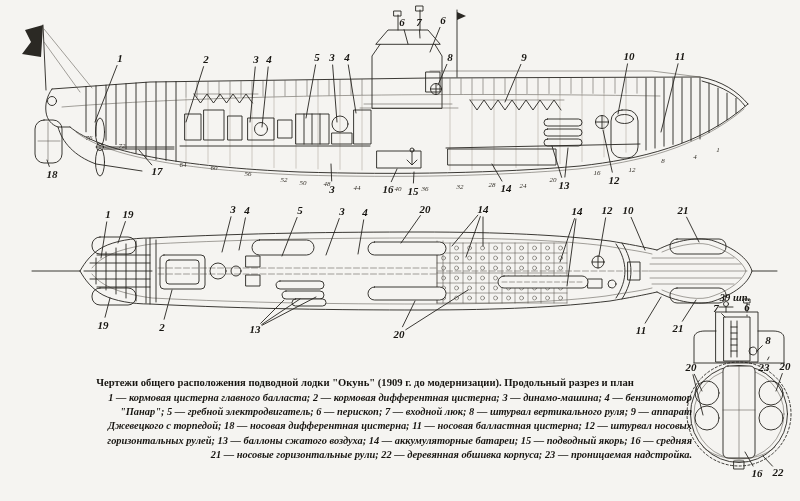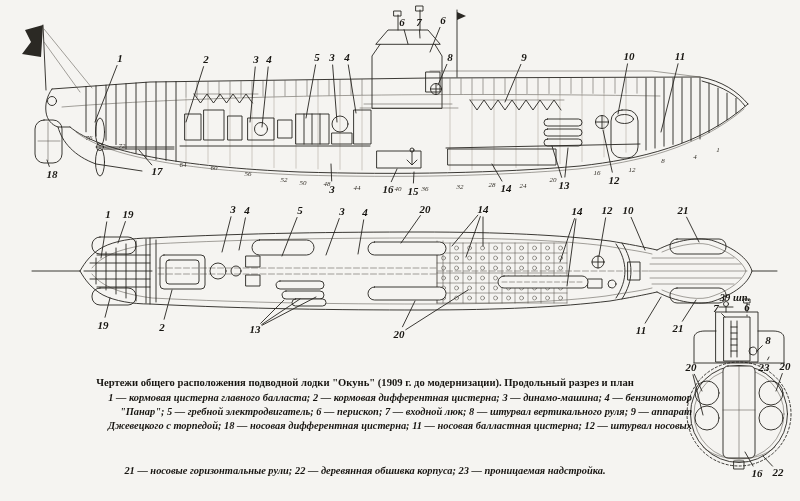--- a/index.html
+++ b/index.html
@@ -14,21 +14,21 @@
   svg .dark{fill:#2b2924;stroke:none;}
   svg .bg{fill:#f5f4f1;}
   svg text{stroke:none;}
   .callout{font:italic bold 11px "Liberation Serif",serif;fill:#171511;}
   .frame-label{font:italic 7px "Liberation Serif",serif;fill:#332f28;}
   .section-title{font:italic bold 10.5px "Liberation Serif",serif;fill:#171511;}
   .caption{position:absolute;left:38px;top:376px;width:654px;color:#171511;}
   .caption-title{font-size:10.6px;font-weight:bold;text-align:center;line-height:14.5px;}
   .legend-line{font-size:10.4px;font-style:italic;font-weight:bold;line-height:14.4px;
                white-space:nowrap;text-align:right;}
-  .legend-line.center{text-align:center;margin-top:30px;}
+  .legend-line.center{}
 </style>
 </head>
 <body>
 
 <div class="stage">
 <svg id="diagram" width="800" height="501" viewBox="0 0 800 501">
   <defs>
     <pattern id="vhatch" width="4" height="8" patternUnits="userSpaceOnUse">
       <path d="M2,0V8" stroke="#33302a" stroke-width="0.7"></path>
     </pattern>
@@ -469,15 +469,16 @@
           <text x="735" y="301" text-anchor="middle" class="section-title">39 шп.</text>
         </g>
   </g>
 </svg>
 
 <div class="caption">
   <div class="caption-title">Чертежи общего расположения подводной лодки "Окунь" (1909 г. до модернизации). Продольный разрез и план</div>
   <div class="legend-line">1 — кормовая цистерна главного балласта; 2 — кормовая дифферентная цистерна; 3 — динамо-машина; 4 — бензиномотор</div>
   <div class="legend-line">"Панар"; 5 — гребной электродвигатель; 6 — перископ; 7 — входной люк; 8 — штурвал вертикального руля; 9 — аппарат</div>
   <div class="legend-line">Джевецкого с торпедой; 18 — носовая дифферентная цистерна; 11 — носовая балластная цистерна; 12 — штурвал носовых</div>
+  <div class="legend-line">горизонтальных рулей; 13 — баллоны сжатого воздуха; 14 — аккумуляторные батареи; 15 — подводный якорь; 16 — средняя</div>
   <div class="legend-line center">21 — носовые горизонтальные рули; 22 — деревянная обшивка корпуса; 23 — проницаемая надстройка.</div>
 </div>
 </div>
 
 </body></html>

